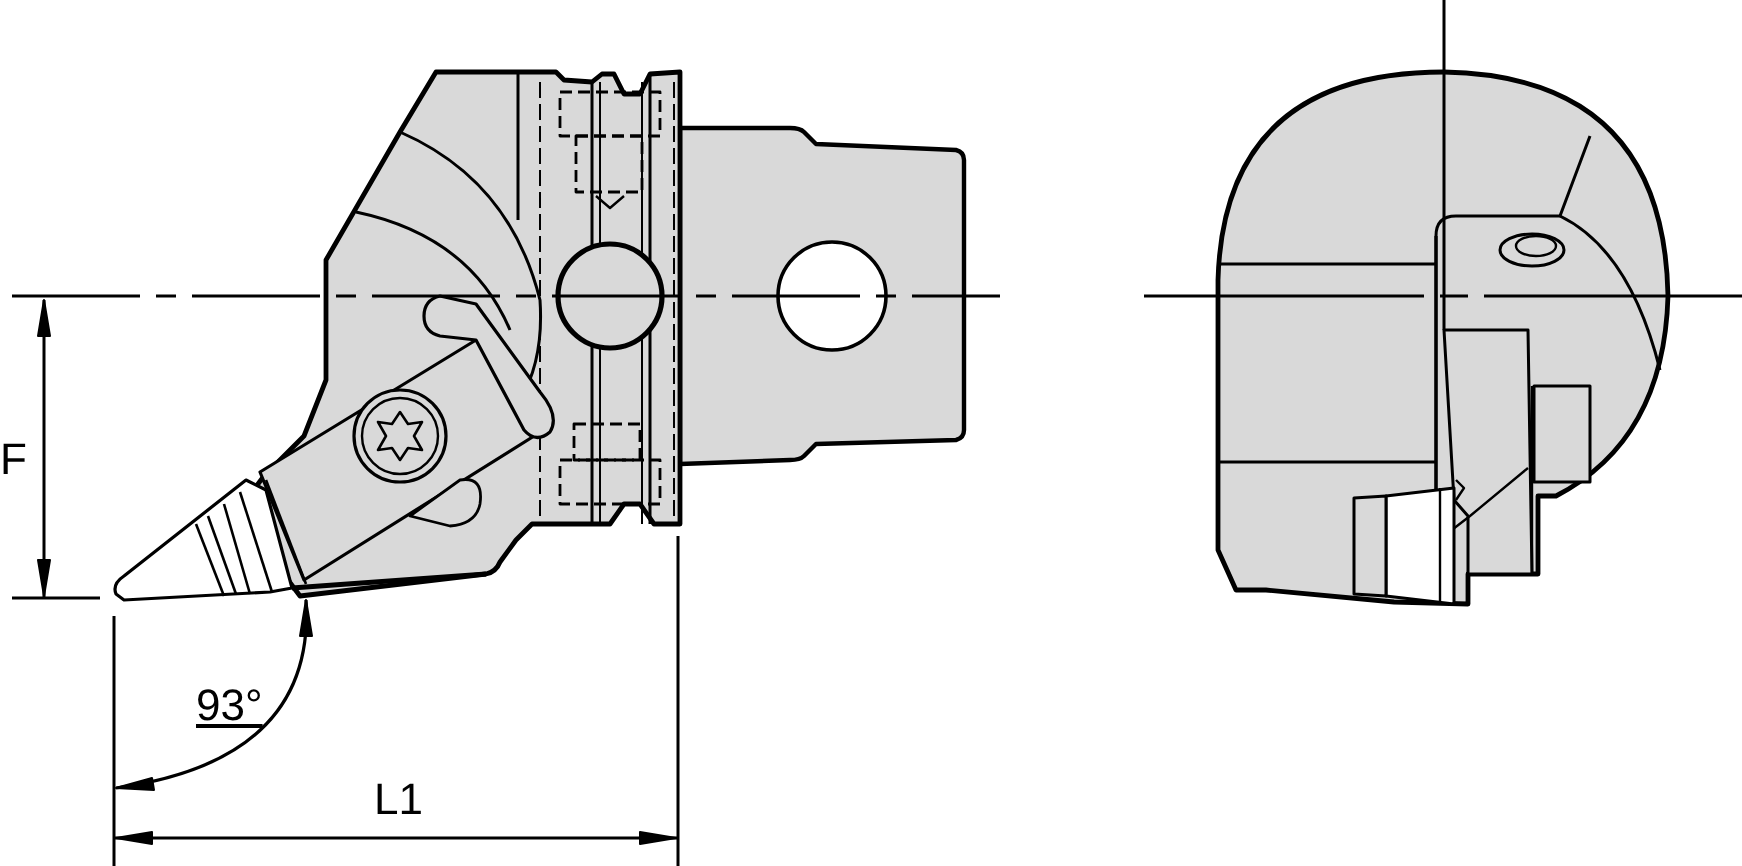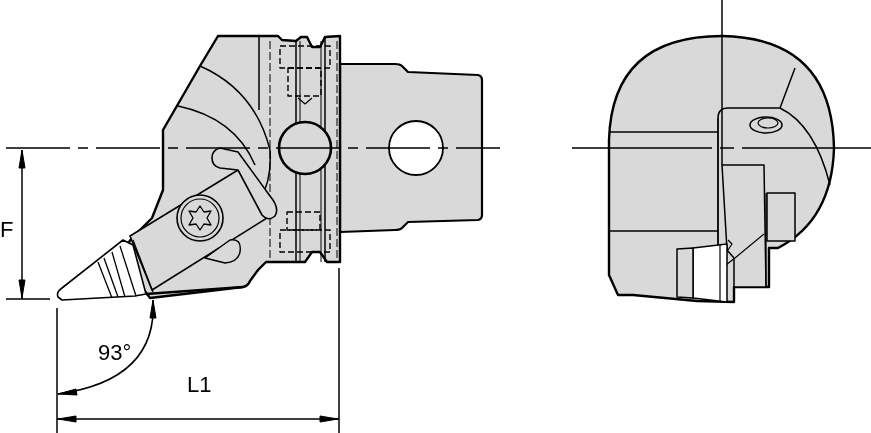--- a/index.html
+++ b/index.html
@@ -100,14 +100,14 @@
       <path d="M677,249 L693,248 L693,298 L677,297 Z" fill="#d9d9d9" stroke-width="1.5"></path>
       <line x1="720" y1="244" x2="720" y2="301" stroke-width="1.2"></line>
 
       <line x1="722" y1="0" x2="722" y2="165" stroke-width="1.5"></line>
       <line x1="572" y1="148" x2="871" y2="148" stroke-width="1.5" stroke-dasharray="140,8,14,8"></line>
     </g>
   </g>
 </svg>
 
 <div class="dim-label" style="left:0px; top:219px;">F</div>
-<div class="dim-label" style="left:98px; top:342px;">93°</div>
-<div class="dim-label" style="left:187px; top:374px;">L1</div>
+<div class="dim-label" style="left:98px; top:342px;text-decoration:underline;">93°</div>
+<div class="dim-label" style="left:187px; top:389px;">L1</div>
 
 </body></html>

